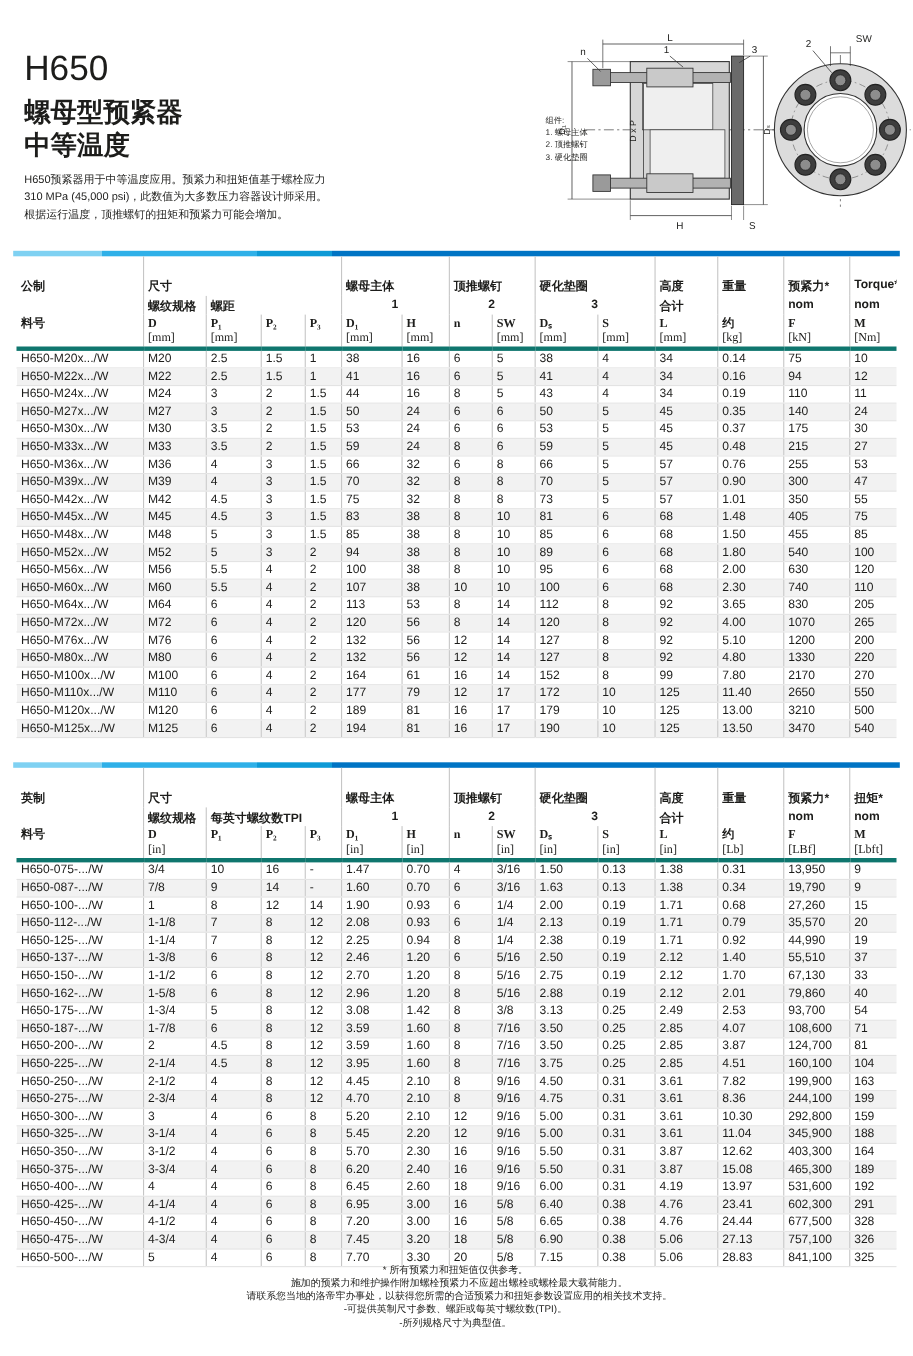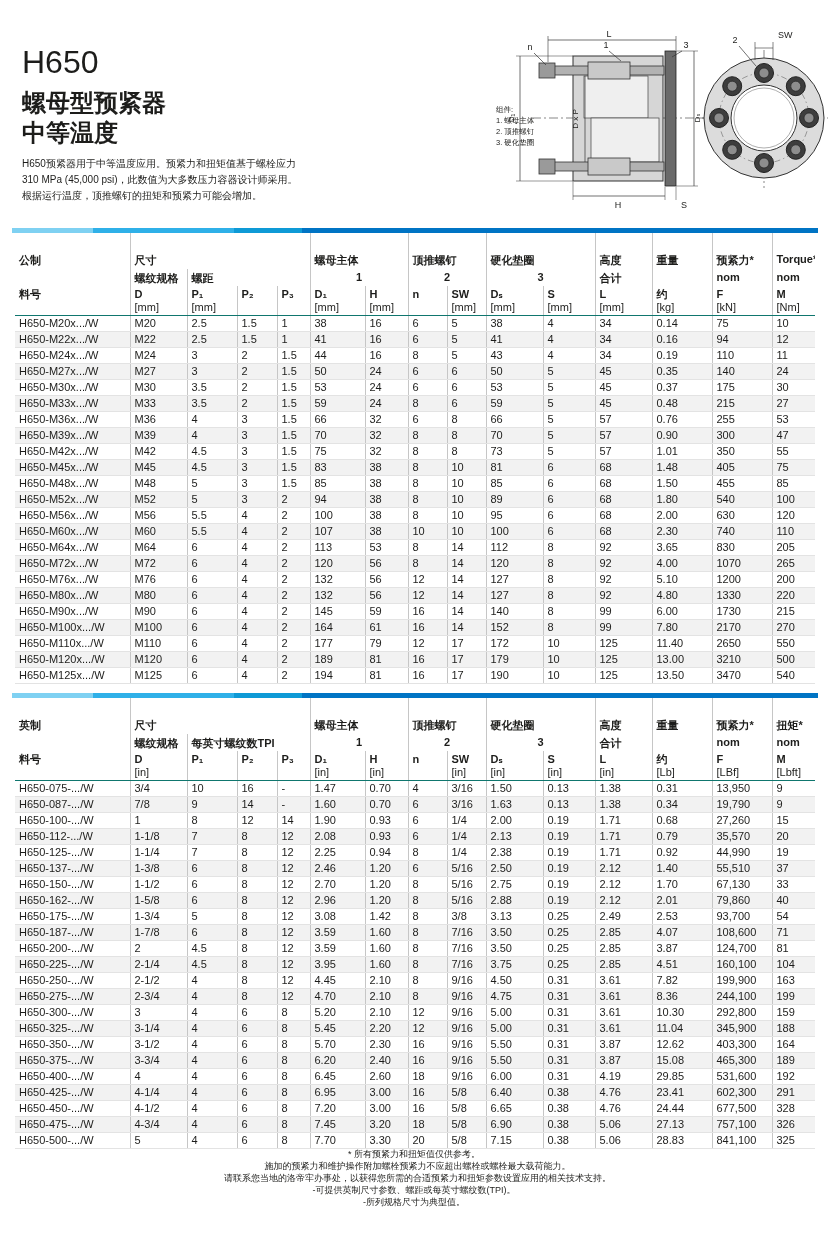--- a/index.html
+++ b/index.html
@@ -20,21 +20,21 @@
   .dimtext-s{font-size:8px;fill:#1d1d1b;}
 
   
   .dtable{position:absolute;left:12px;width:806px;}
   .bluebar{height:5px;width:100%;}
   table{border-collapse:collapse;table-layout:fixed;width:800px;margin-left:3px;}
   th,td{font-size:11px;text-align:left;vertical-align:top;white-space:nowrap;overflow:hidden;}
   thead th{font-weight:bold;padding:2px 0 0 4px;}
   thead tr.r1 th{height:16px;padding-top:20px;}
   thead tr.r2 th{height:15px;margin-top:15px;}
-  thead tr.r3 th{height:27px;border-bottom:1px solid #0f766e;}
+  thead tr.r3 th{height:27px;border-bottom:4px solid #0f766e;font-family:Liberation Serif, serif;}
   thead th.center{text-align:center;padding-left:0;}
   .sym{font-weight:bold;line-height:13px;}
   .unit{font-weight:normal;line-height:12px;color:#1d1d1b;}
   tbody td{padding:1px 0 1px 4px;line-height:13px;border-bottom:1px solid #e3e3e3;color:#1d1d1b;}
   tbody tr:nth-child(even){background:#f2f2f2;}
   .bl{border-left:1px solid #c6c6c6;}
 
   
   .footnotes{position:absolute;left:14px;top:1148px;width:800px;font-size:9px;line-height:12px;color:#1d1d1b;text-align:center;}
   .footnotes .indent{padding-left:7px;}
@@ -576,37 +576,20 @@
             <td class="bl">12</td>
             <td class="bl">14</td>
             <td class="bl">127</td>
             <td class="bl">8</td>
             <td class="bl">92</td>
             <td class="bl">4.80</td>
             <td class="bl">1330</td>
             <td class="bl">220</td>
           </tr>
           <tr>
-            <td>H650-M90x.../W</td>
-            <td class="bl">M90</td>
-            <td class="bl">6</td>
-            <td class="bl">4</td>
-            <td class="bl">2</td>
-            <td class="bl">145</td>
-            <td class="bl">59</td>
-            <td class="bl">16</td>
-            <td class="bl">14</td>
-            <td class="bl">140</td>
-            <td class="bl">8</td>
-            <td class="bl">99</td>
-            <td class="bl">6.00</td>
-            <td class="bl">1730</td>
-            <td class="bl">215</td>
-          </tr>
-          <tr>
             <td>H650-M100x.../W</td>
             <td class="bl">M100</td>
             <td class="bl">6</td>
             <td class="bl">4</td>
             <td class="bl">2</td>
             <td class="bl">164</td>
             <td class="bl">61</td>
             <td class="bl">16</td>
             <td class="bl">14</td>
             <td class="bl">152</td>
@@ -1090,21 +1073,21 @@
             <td class="bl">4</td>
             <td class="bl">6</td>
             <td class="bl">8</td>
             <td class="bl">6.45</td>
             <td class="bl">2.60</td>
             <td class="bl">18</td>
             <td class="bl">9/16</td>
             <td class="bl">6.00</td>
             <td class="bl">0.31</td>
             <td class="bl">4.19</td>
-            <td class="bl">29.85</td>
+            <td class="bl">13.97</td>
             <td class="bl">531,600</td>
             <td class="bl">192</td>
           </tr>
           <tr>
             <td>H650-425-.../W</td>
             <td class="bl">4-1/4</td>
             <td class="bl">4</td>
             <td class="bl">6</td>
             <td class="bl">8</td>
             <td class="bl">6.95</td>

